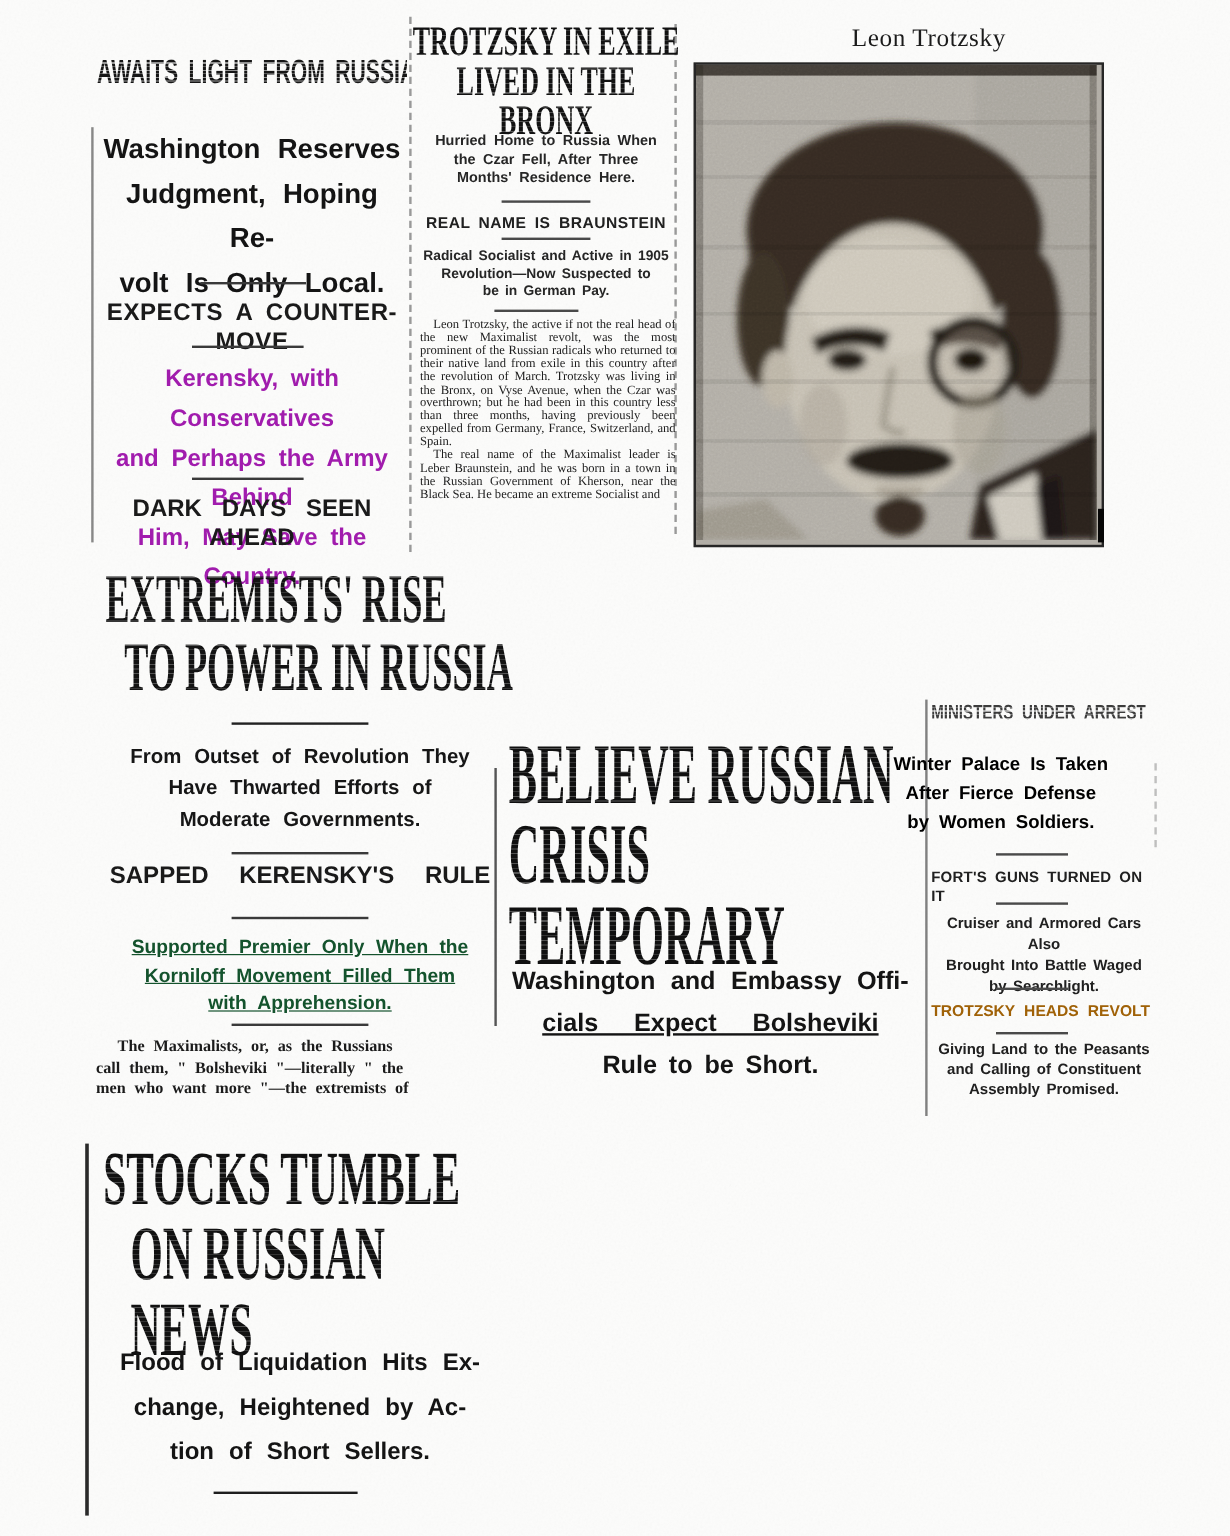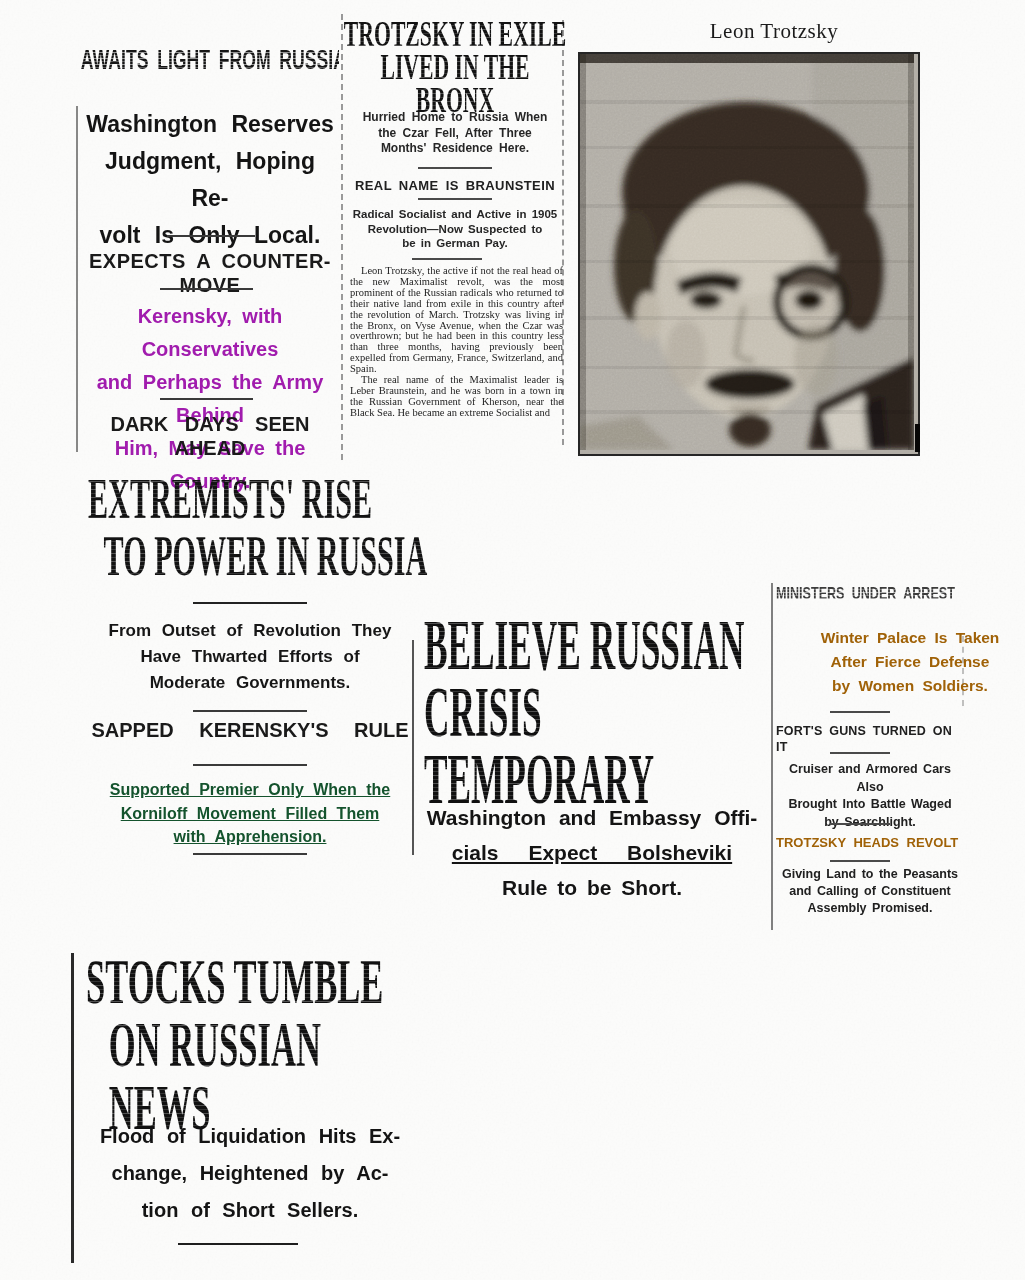--- a/index.html
+++ b/index.html
@@ -69,21 +69,21 @@
   .blv-hl{left:424px;top:612px;width:700px;font:700 72px/67px "Liberation Serif",serif;
           transform:scaleX(.49);transform-origin:left top;color:#101010;}
   .blv-deck{left:424px;top:800px;width:336px;font:700 21px/35px "Liberation Sans",sans-serif;color:#141414;}
   .ws7{word-spacing:7px;text-align:center;}  .ws24{word-spacing:24px;text-decoration:underline;}  .ws4{word-spacing:4px;}
 
   
   .v-min{left:771px;top:583px;height:347px;opacity:.85;}
   .v-min-r{left:962px;top:636px;height:70px;opacity:.6;}
   .min-hl{left:776px;top:584px;width:245px;font:700 17px/20px "Liberation Sans",sans-serif;
           transform:scaleX(.74);transform-origin:left top;word-spacing:5px;color:#3c3c3c;}
-  .winter-deck{left:816px;top:626px;width:188px;font:700 15.5px/24px "Liberation Sans",sans-serif;word-spacing:4px;color:#a16207;}
+  .winter-deck{left:740px;top:626px;width:188px;font:700 15.5px/24px "Liberation Sans",sans-serif;word-spacing:4px;color:#000000;}
   .d11{left:830px;top:711px;width:60px;border-color:#4a4a4a;}
   .forts{left:776px;top:723px;width:188px;font:700 12.5px/16px "Liberation Sans",sans-serif;word-spacing:3px;letter-spacing:.2px;color:#202020;}
   .d12{left:830px;top:752px;width:60px;border-color:#4a4a4a;}
   .cruiser-deck{left:776px;top:761px;width:188px;font:700 12.5px/17.5px "Liberation Sans",sans-serif;word-spacing:2px;color:#202020;}
   .d13{left:830px;top:823px;width:60px;border-color:#4a4a4a;}
   .theads{left:776px;top:835px;width:188px;font:700 13px/16px "Liberation Sans",sans-serif;word-spacing:4px;color:#a16207;}
   .d14{left:830px;top:860px;width:60px;border-color:#4a4a4a;}
   .giving-deck{left:776px;top:866px;width:188px;font:700 12.5px/17px "Liberation Sans",sans-serif;word-spacing:2px;color:#202020;}
 
   
@@ -197,20 +197,23 @@
   <div class="abs ml ctr ext-deck">From Outset of Revolution They
 Have Thwarted Efforts of
 Moderate Governments.</div>
   <div class="abs divider d8"></div>
   <div class="abs ctr sapped">SAPPED KERENSKY'S RULE</div>
   <div class="abs divider d9"></div>
   <div class="abs ml ctr supported-deck">Supported Premier Only When the
 Korniloff Movement Filled Them
 with Apprehension.</div>
   <div class="abs divider d10"></div>
+  <div class="abs ml max-body">The Maximalists, or, as the Russians
+call them, " Bolsheviki "—literally " the
+men who want more "—the extremists of</div>
 
   <div class="abs vrule v-ext"></div>
   <div class="abs blv-hl distress2">
     <div>BELIEVE RUSSIAN</div>
     <div>CRISIS TEMPORARY</div>
   </div>
   <div class="abs ctr blv-deck">
     <div class="ws7">Washington and Embassy Offi-</div>
     <div class="ws24">cials Expect Bolsheviki</div>
     <div class="ws4">Rule to be Short.</div>

